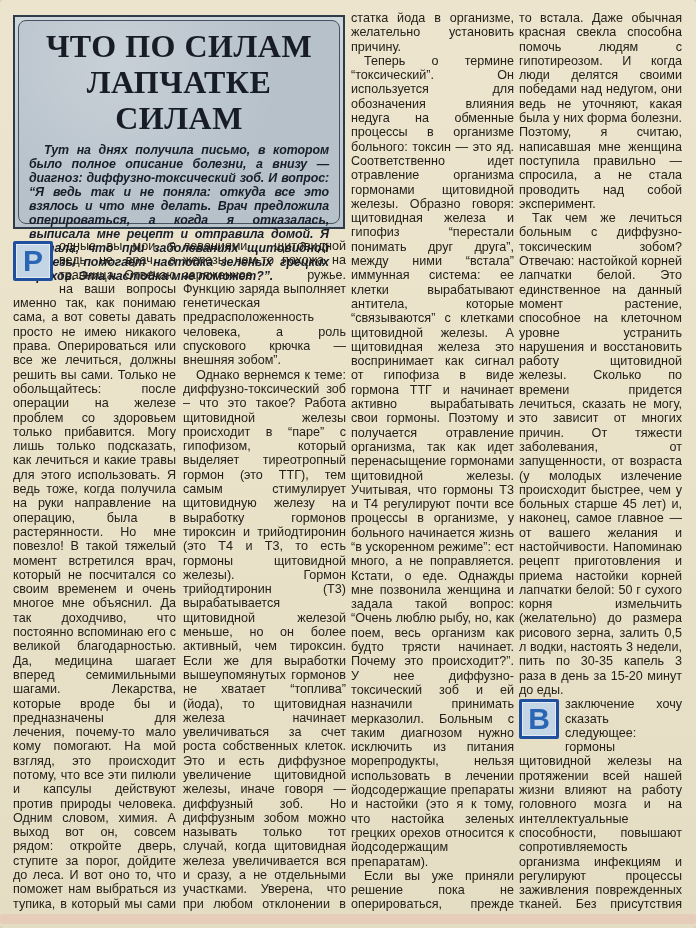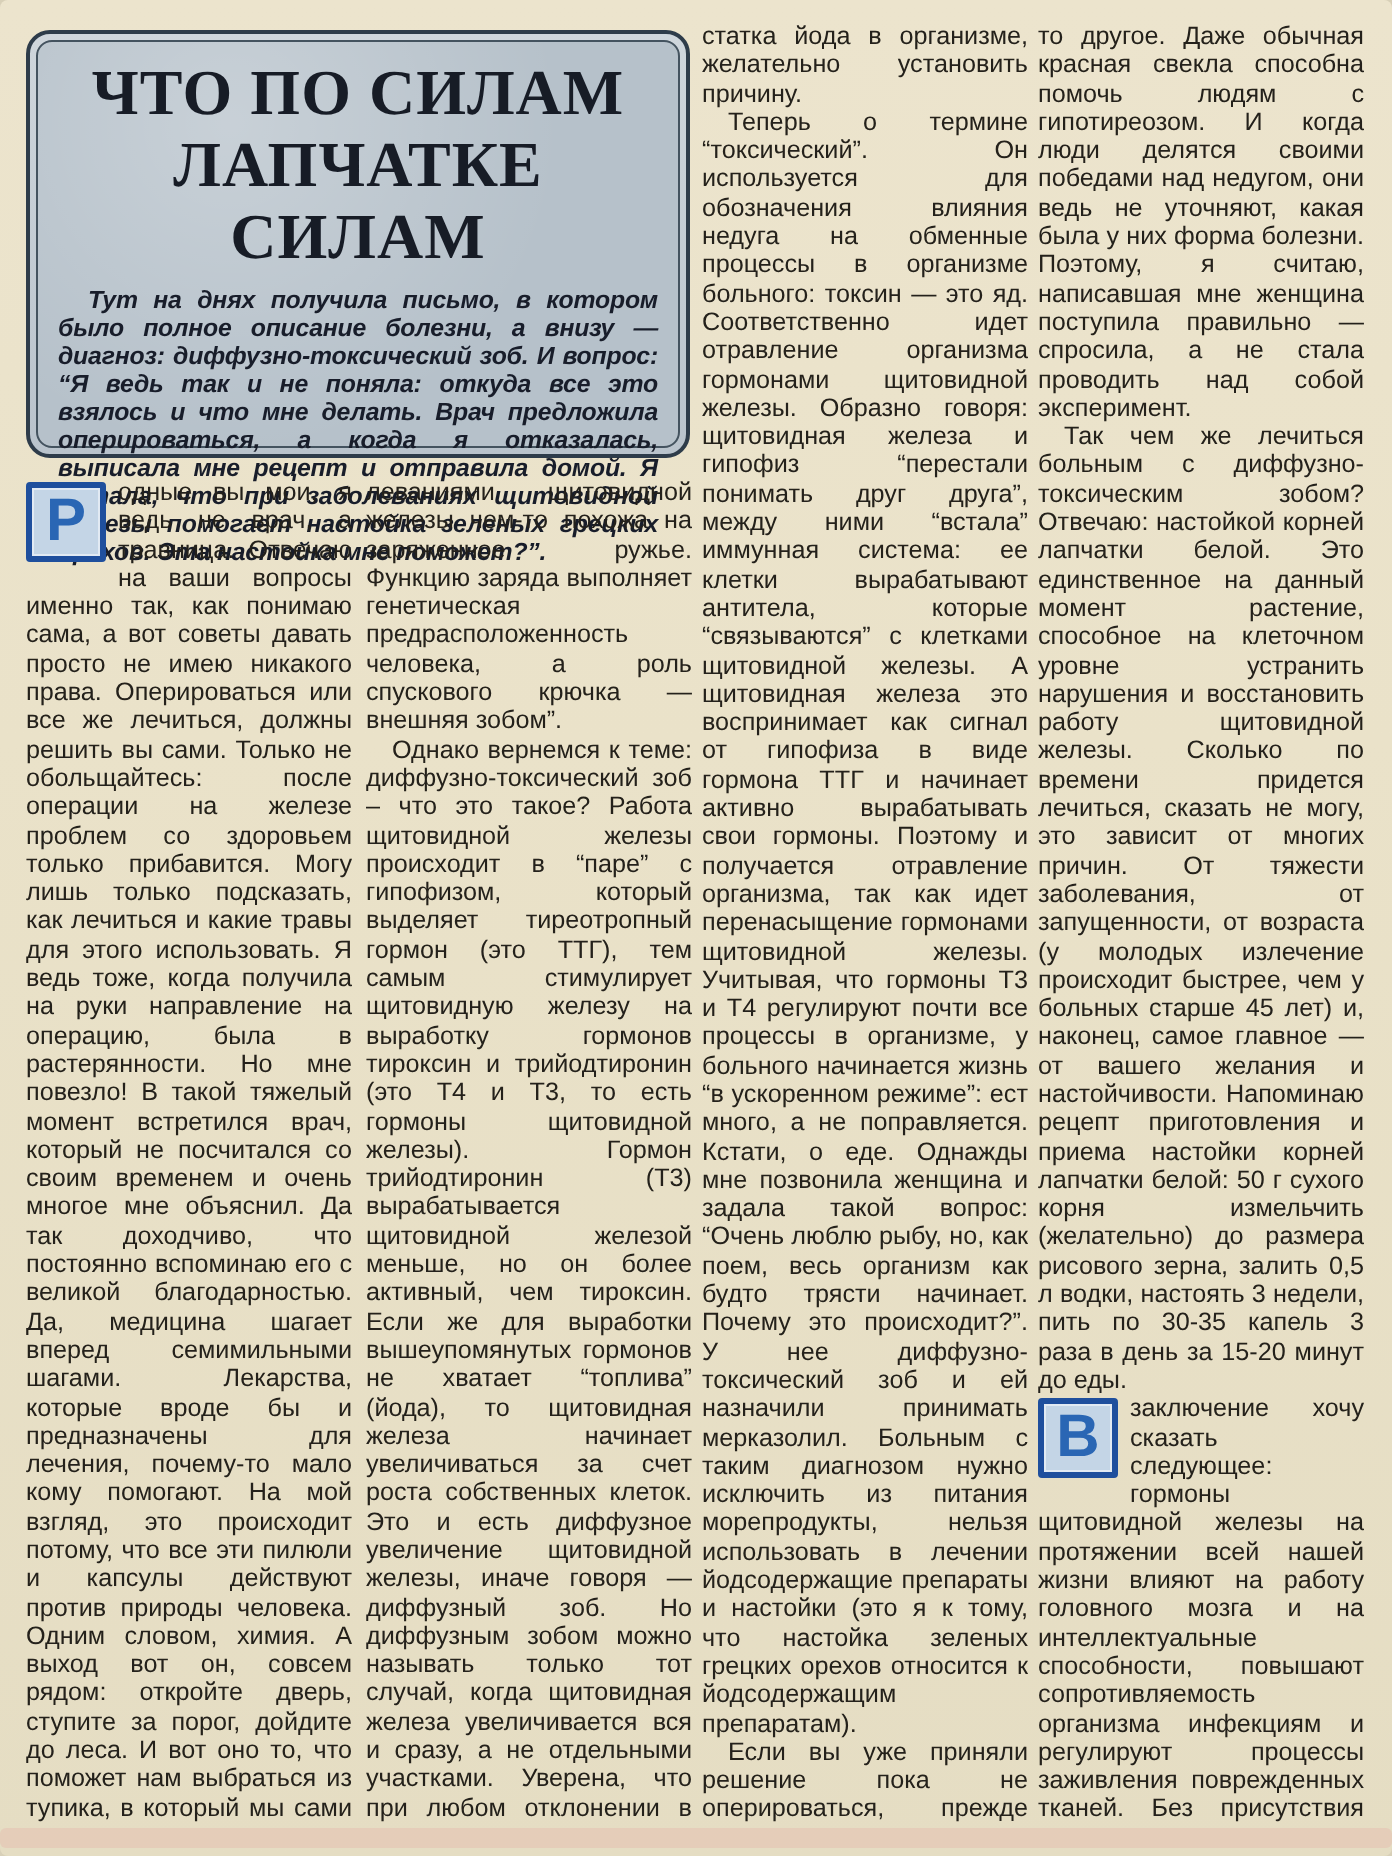--- a/index.html
+++ b/index.html
@@ -14,21 +14,21 @@
     background:linear-gradient(180deg,#ece4cd 0%,var(--background) 40%,#e5ddc3 100%);
     border-radius:4px;
   }
   .scan-strip{
     position:absolute;left:0;right:0;bottom:4px;height:10px;
     background:rgba(228,176,166,0.35);border-radius:3px;
   }
   
   .masthead{
     position:absolute;left:13px;top:15px;width:332px;height:214px;
-    border:2px solid var(--masthead-border);border-radius:12px;padding:3px;
+    border:2px solid var(--masthead-border);border-radius:0;padding:3px;
     background:linear-gradient(180deg,#cfd6dc,#b9c3cc);
   }
   .masthead-inner{
     width:100%;height:100%;border:1px solid #44535f;border-radius:8px;
     background:
       radial-gradient(circle at 30% 20%, rgba(255,255,255,0.25), rgba(255,255,255,0) 60%),
       var(--masthead-bg);
     padding:7px 10px 4px;
   }
   .headline{
@@ -82,19 +82,19 @@
       <p class="para indent">Однако вернемся к теме: диффузно-токсический зоб – что это такое? Работа щитовидной железы происходит в “паре” с гипофизом, который выделяет тиреотропный гормон (это ТТГ), тем самым стимулирует щитовидную железу на выработку гормонов тироксин и трийодтиронин (это Т4 и Т3, то есть гормоны щитовидной железы). Гормон трийодтиронин (Т3) вырабатывается щитовидной железой меньше, но он более активный, чем тироксин. Если же для выработки вышеупомянутых гормонов не хватает “топлива” (йода), то щитовидная железа начинает увеличиваться за счет роста собственных клеток. Это и есть диффузное увеличение щитовидной железы, иначе говоря — диффузный зоб. Но диффузным зобом можно называть только тот случай, когда щитовидная железа увеличивается вся и сразу, а не отдельными участками. Уверена, что при любом отклонении в работе не только щитовидной железы, но и другого органа нужно немедленное реагирование, то есть адекватное лечение. А раз возникла проблема недо-</p>
     </div>
 
   <div class="col col-3">
       <p class="para">статка йода в организме, желательно установить причину.</p>
       <p class="para indent">Теперь о термине “токсический”. Он используется для обозначения влияния недуга на обменные процессы в организме больного: токсин — это яд. Соответственно идет отравление организма гормонами щитовидной железы. Образно говоря: щитовидная железа и гипофиз “перестали понимать друг друга”, между ними “встала” иммунная система: ее клетки вырабатывают антитела, которые “связываются” с клетками щитовидной железы. А щитовидная железа это воспринимает как сигнал от гипофиза в виде гормона ТТГ и начинает активно вырабатывать свои гормоны. Поэтому и получается отравление организма, так как идет перенасыщение гормонами щитовидной железы. Учитывая, что гормоны Т3 и Т4 регулируют почти все процессы в организме, у больного начинается жизнь “в ускоренном режиме”: ест много, а не поправляется. Кстати, о еде. Однажды мне позвонила женщина и задала такой вопрос: “Очень люблю рыбу, но, как поем, весь организм как будто трясти начинает. Почему это происходит?”. У нее диффузно-токсический зоб и ей назначили принимать мерказолил. Больным с таким диагнозом нужно исключить из питания морепродукты, нельзя использовать в лечении йодсодержащие препараты и настойки (это я к тому, что настойка зеленых грецких орехов относится к йодсодержащим препаратам).</p>
       <p class="para indent">Если вы уже приняли решение пока не оперироваться, прежде чем начать лечение какой-либо настойкой, приложите усилия и узнайте: а можно ли ее вам принимать? Не навредите ли вы себе таким лечением? Кому-то одно средство помогло, кому-</p>
     </div>
 
   <div class="col col-4">
-      <p class="para">то другое. Даже обычная красная свекла способна помочь людям с гипотиреозом. И когда люди делятся своими победами над недугом, они ведь не уточняют, какая была у них форма болезни. Поэтому, я считаю, написавшая мне женщина поступила правильно — спросила, а не стала проводить над собой эксперимент.</p>
+      <p class="para">то встала. Даже обычная красная свекла способна помочь людям с гипотиреозом. И когда люди делятся своими победами над недугом, они ведь не уточняют, какая была у них форма болезни. Поэтому, я считаю, написавшая мне женщина поступила правильно — спросила, а не стала проводить над собой эксперимент.</p>
       <p class="para indent">Так чем же лечиться больным с диффузно-токсическим зобом? Отвечаю: настойкой корней лапчатки белой. Это единственное на данный момент растение, способное на клеточном уровне устранить нарушения и восстановить работу щитовидной железы. Сколько по времени придется лечиться, сказать не могу, это зависит от многих причин. От тяжести заболевания, от запущенности, от возраста (у молодых излечение происходит быстрее, чем у больных старше 45 лет) и, наконец, самое главное — от вашего желания и настойчивости. Напоминаю рецепт приготовления и приема настойки корней лапчатки белой: 50 г сухого корня измельчить (желательно) до размера рисового зерна, залить 0,5 л водки, настоять 3 недели, пить по 30-35 капель 3 раза в день за 15-20 минут до еды.</p>
       <p class="para"><span class="dropcap">В</span>заключение хочу сказать следующее: гормоны щитовидной железы на протяжении всей нашей жизни влияют на работу головного мозга и на интеллектуальные способности, повышают сопротивляемость организма инфекциям и регулируют процессы заживления поврежденных тканей. Без присутствия гормонов щитовидной железы ни одна бы женщина не испытала счастья материнства. Поэтому, прежде чем согласиться на операцию, хорошенько подумайте…</p>
     </div>
 
   <div class="scan-strip"></div>
 </div>
 
 </body></html>

